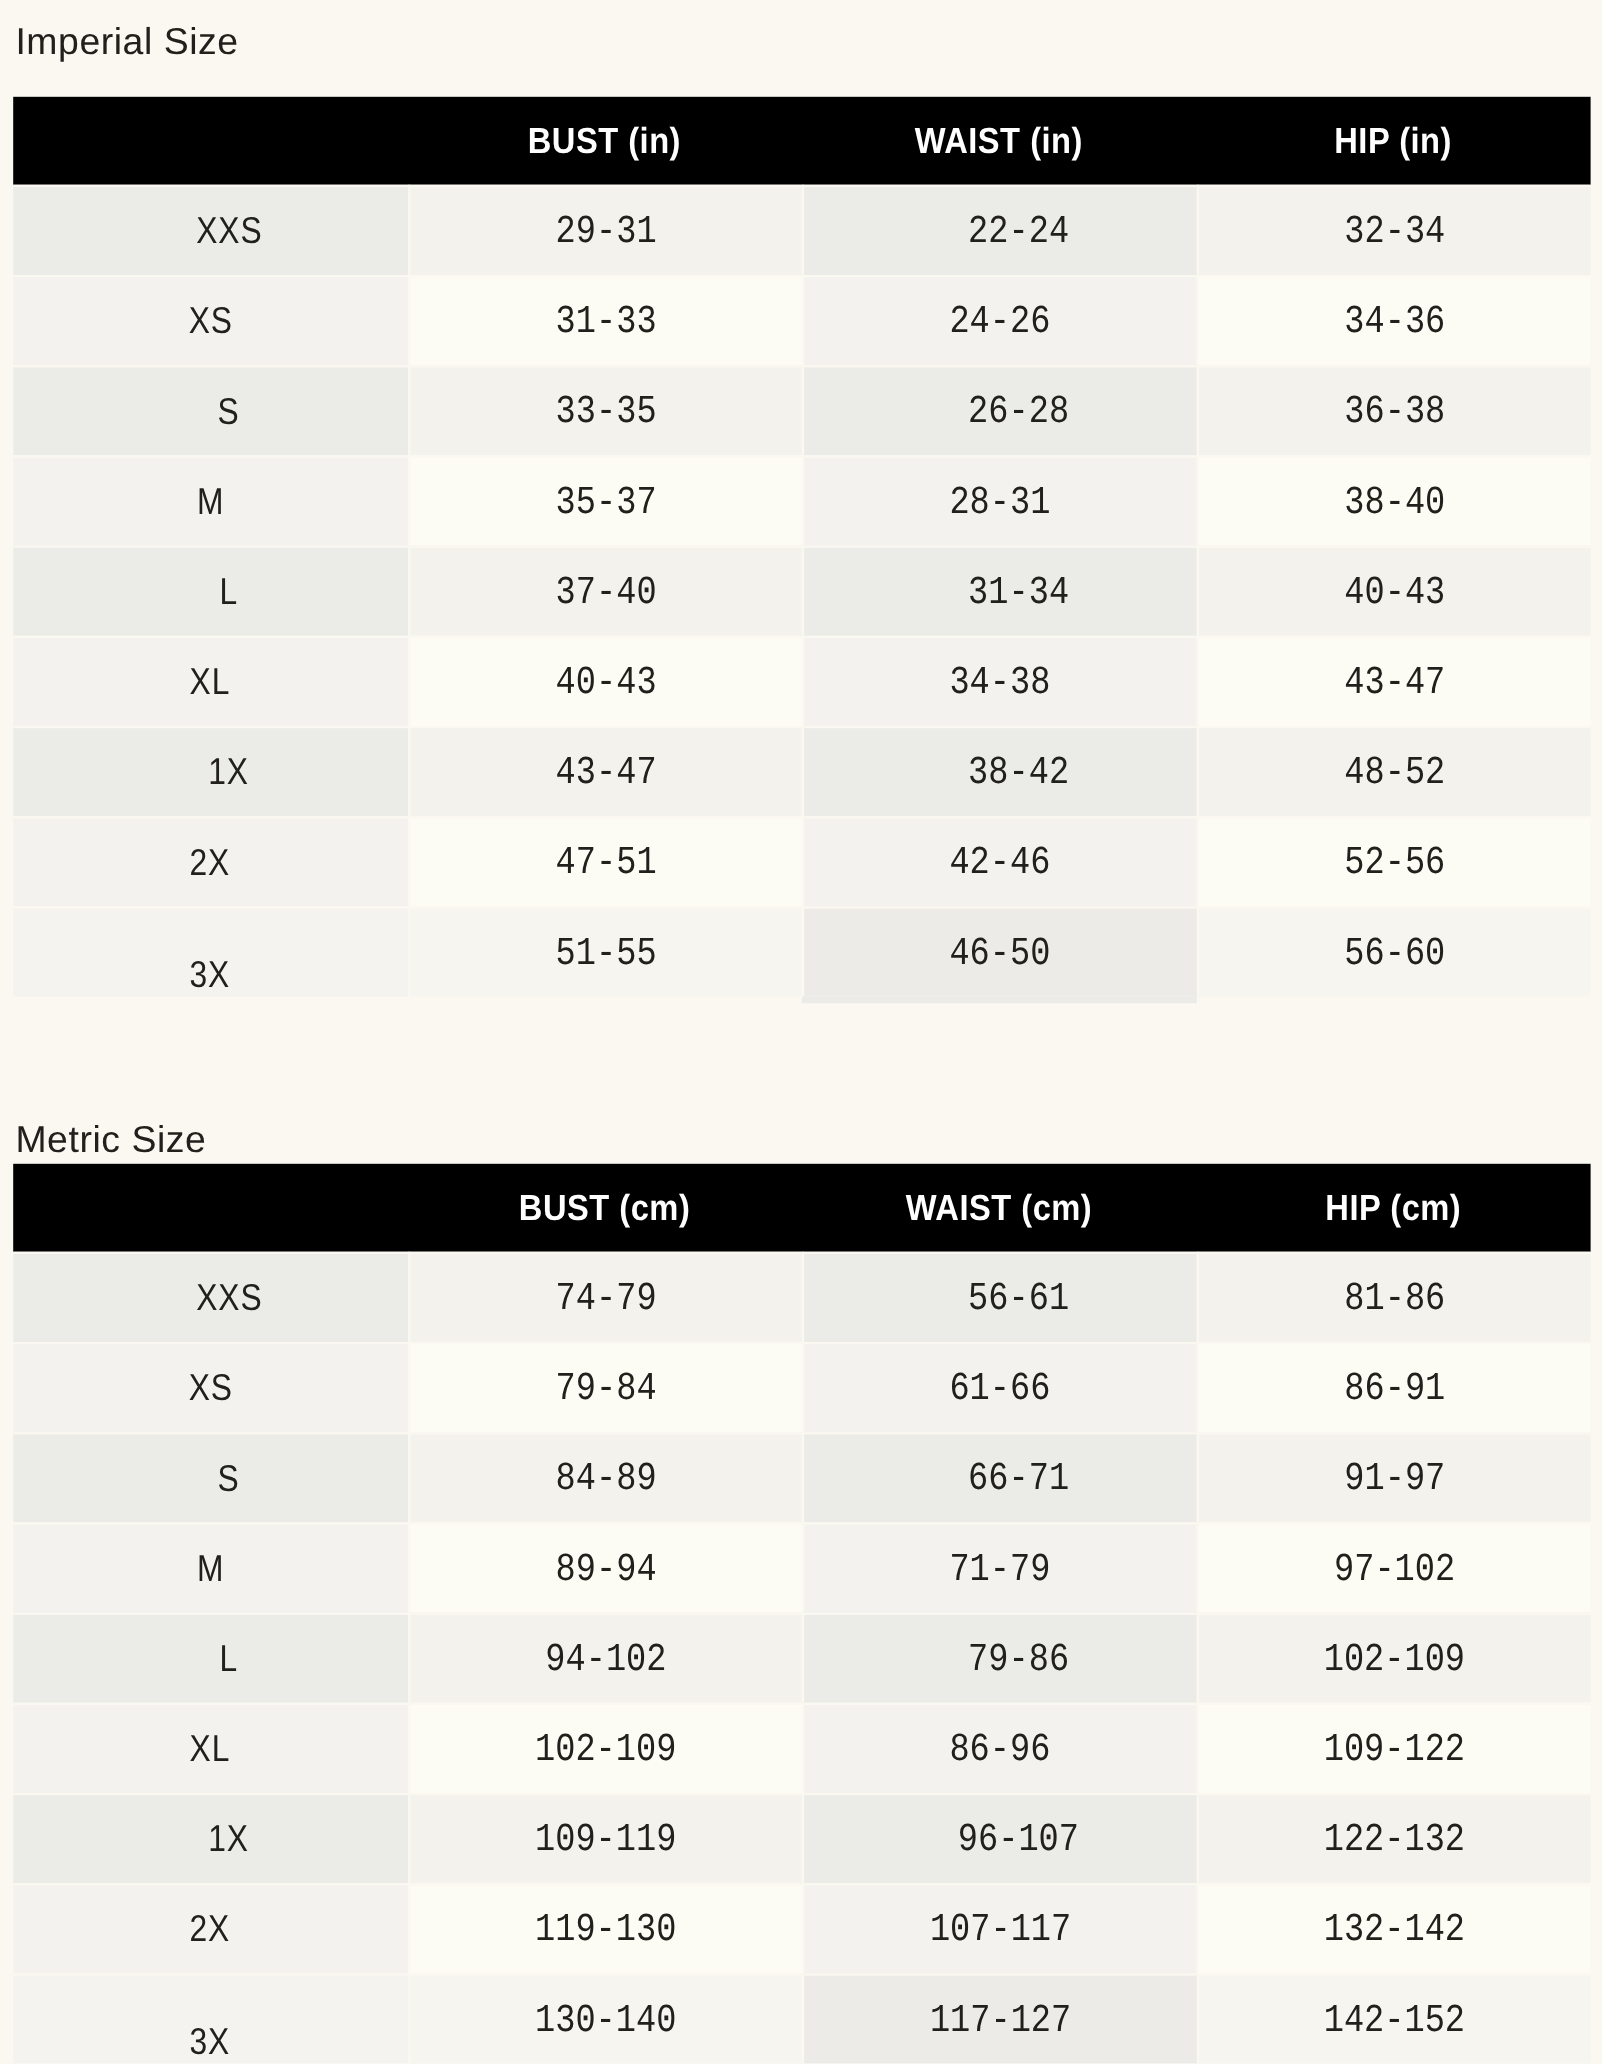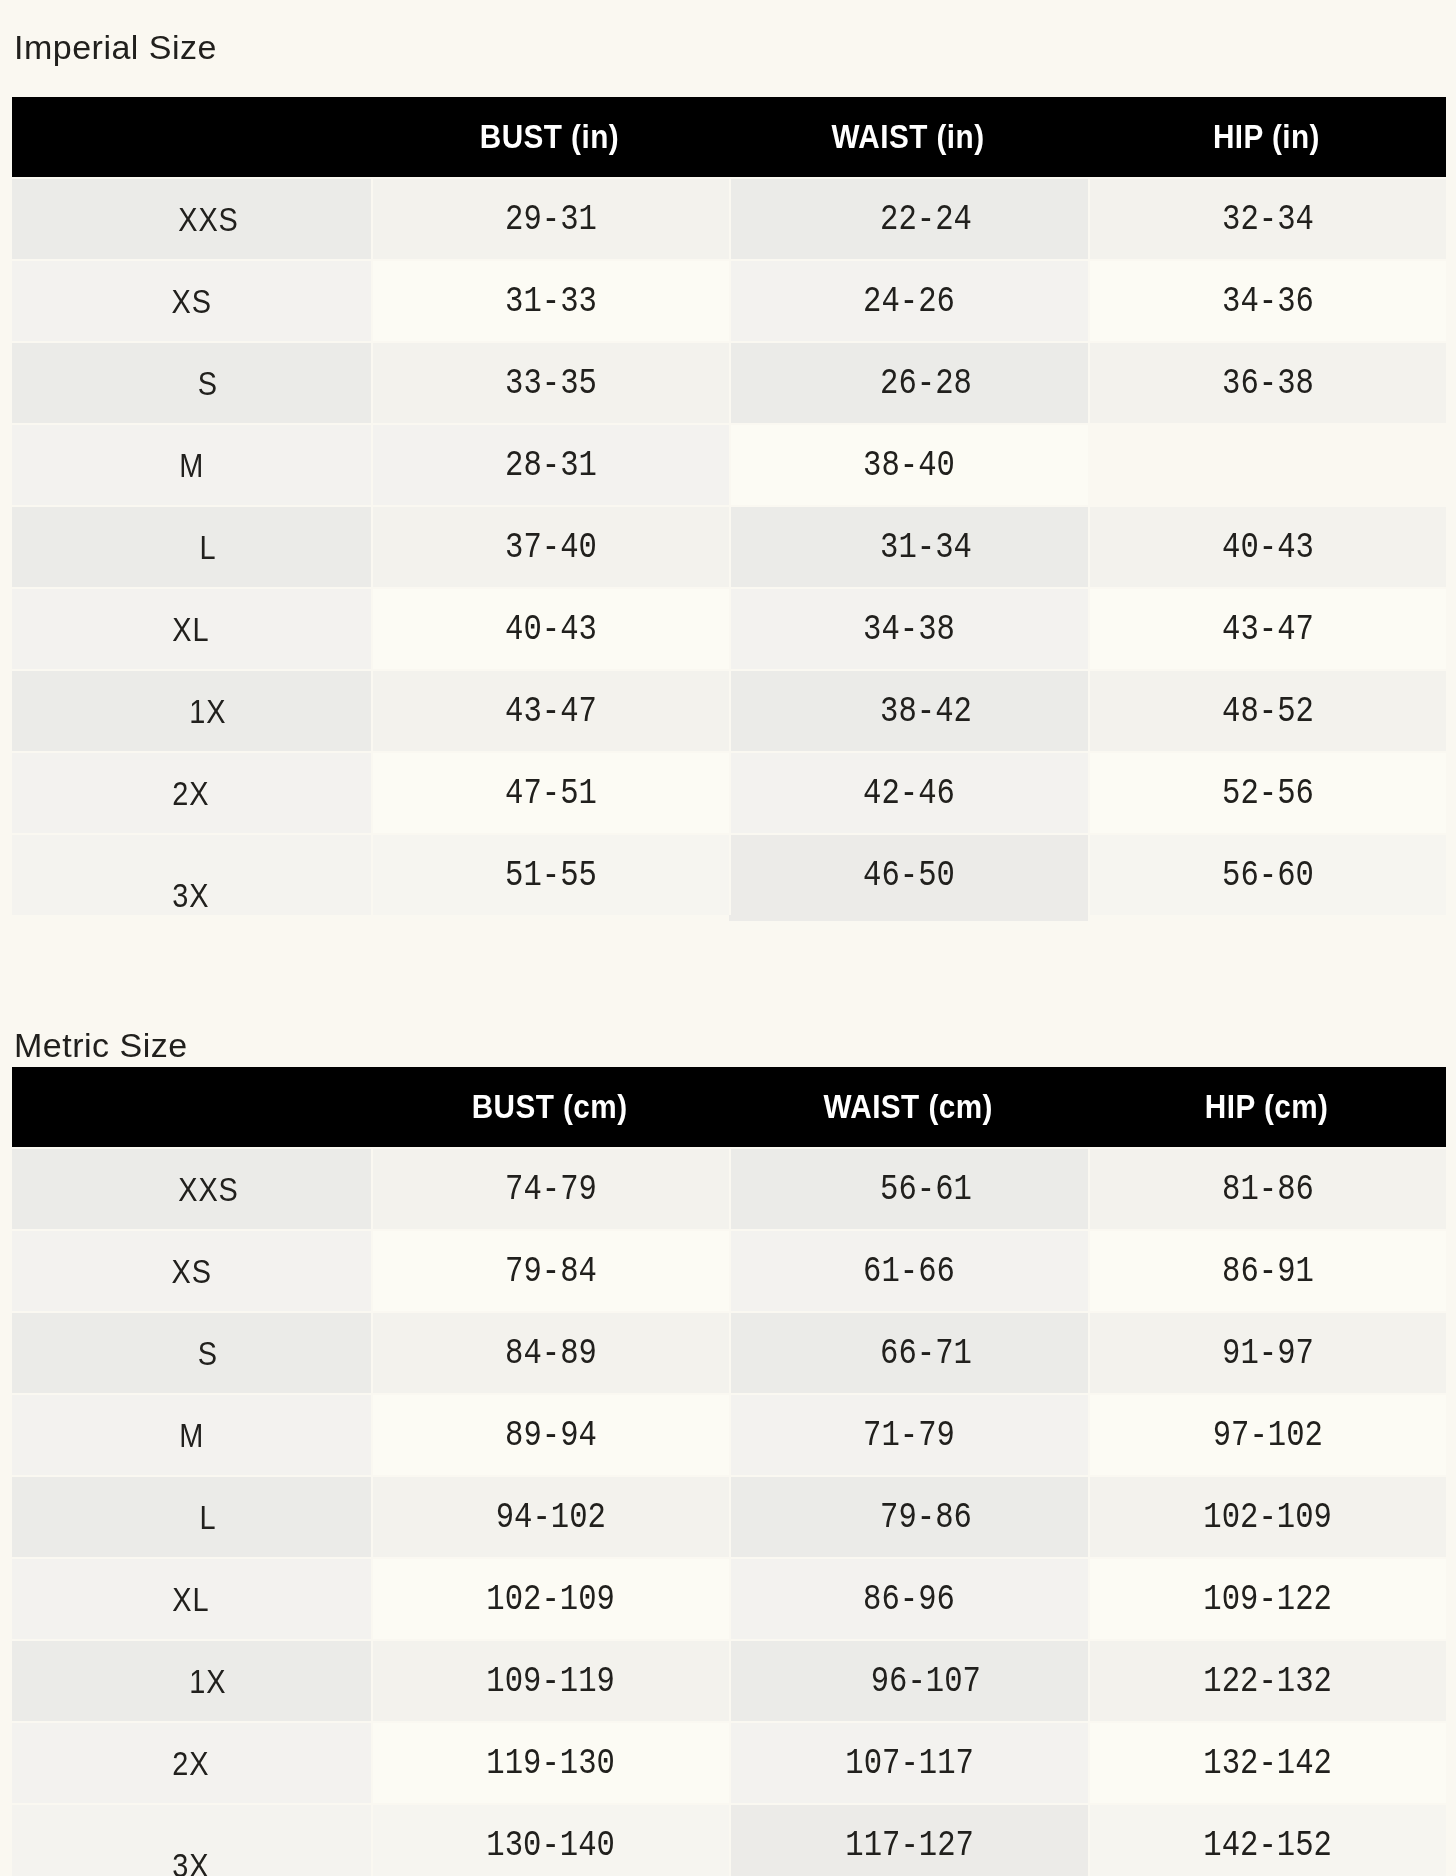--- a/index.html
+++ b/index.html
@@ -20,21 +20,21 @@
     width:1456px;height:1876px;overflow:hidden;
     background:var(--bg);
     font-family:"Liberation Sans","DejaVu Sans",sans-serif;
     color:var(--ink);
   }
   .block-title{
     margin:0 0 0 14px;
     font-size:34px;line-height:40px;font-weight:300;
     letter-spacing:.5px;color:var(--ink);
   }
-  .title-imperial{padding-top:4px;margin-bottom:30px;margin-top:23px;}
+  .title-imperial{padding-top:18px;margin-bottom:30px;}
   .title-metric{margin-top:110px;margin-bottom:2px;}
   .size-table{margin:0 10px 0 12px;}
   .thead{
     display:flex;height:80px;background:var(--black);justify-content:space-between;
   }
   .th{
     width:25%;display:flex;align-items:center;justify-content:center;
   }
   .ht{
     display:inline-block;transform:scaleX(0.9);
@@ -125,20 +125,23 @@
             <span class="t">26-28</span>
           </div>
         <div class="cell c-hip">
             <span class="t">36-38</span>
           </div>
       </div>
       <div class="trow r-plain">
         <div class="cell c-size">
             <span class="t st">M</span>
           </div>
+        <div class="cell c-bust">
+            <span class="t">35-37</span>
+          </div>
         <div class="cell c-waist">
             <span class="t">28-31</span>
           </div>
         <div class="cell c-hip">
             <span class="t">38-40</span>
           </div>
       </div>
       <div class="trow r-striped">
         <div class="cell c-size">
             <span class="t st">L</span>

